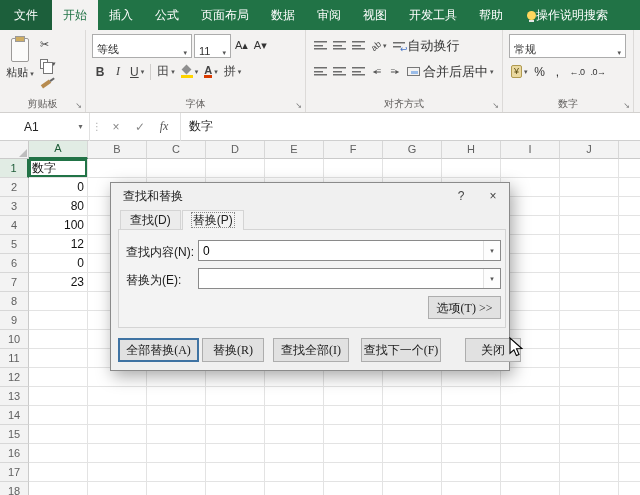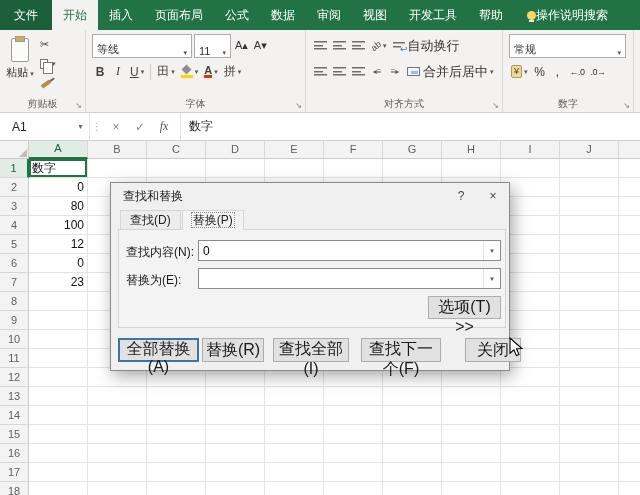--- a/index.html
+++ b/index.html
@@ -68,21 +68,21 @@
 .merge-icon{width:13px;height:9px;border:1px solid #777;display:inline-block;background:linear-gradient(#9abce8,#9abce8) 3px 3px/7px 3px no-repeat}
 .indent-icon{font-size:8px;color:#555}
 
 
 .cur-icon{background:#ead9a0;border:1px solid #b09a50;font-size:9px;line-height:11px;padding:0 2px;border-radius:2px;color:#5a4a10}
 .pct{font-size:12px;color:#333}
 .dec{font-size:9px;color:#333;letter-spacing:-0.5px}
 
 
 .fbar{position:absolute;top:113px;left:0;width:640px;height:28px;background:#fff;border-bottom:1px solid #cfcfcf;display:flex;align-items:center}
-.namebox{width:72px;padding-left:12px;color:#222;cursor:pointer}
+.namebox{width:72px;padding-left:24px;color:#222;cursor:pointer}
 .nb-arrow{width:18px;text-align:center;font-size:8px;color:#666;border-right:1px solid #e1e1e1;height:28px;line-height:28px;cursor:pointer}
 .fsplit{width:14px;text-align:center;color:#b0b0b0;font-size:10px;cursor:col-resize}
 .fbtn{width:24px;text-align:center;color:#888;cursor:pointer}
 .fbtn.fx{font-style:italic;font-family:"Liberation Serif","DejaVu Serif",serif;color:#555}
 .fdiv{width:1px;height:28px;background:#e1e1e1;margin:0 8px 0 4px}
 .fcontent{flex:1;color:#222}
 
 
 .grid{position:absolute;top:141px;left:0;width:640px;height:354px;overflow:hidden;background:#fff}
 .headrow{display:flex;height:18px}
@@ -112,21 +112,21 @@
 .dpanel{position:absolute;left:7px;top:46px;width:388px;height:99px;background:#f3f3f3;border:1px solid #d4d4d4}
 .flabel{position:absolute;left:7px;color:#1a1a1a}
 .flabel.f1{top:14px}
 .flabel.f2{top:42px}
 .combo{position:absolute;left:79px;width:303px;height:21px;background:#fff;border:1px solid #8a8a8a;cursor:text}
 .combo.c1{top:10px}
 .combo.c2{top:38px}
 .cval{position:absolute;left:4px;top:3px;color:#000}
 .carr{position:absolute;right:0;top:0;width:17px;height:100%;border-left:1px solid #e3e3e3;text-align:center;background:#fdfdfd;cursor:pointer}
 .dar2{font-size:7px;color:#555;line-height:19px}
-.wbtn{font-family:Liberation Sans, sans-serif;font-size:16px;color:#1a1a1a;background:#e1e1e1;border:1px solid #adadad;cursor:pointer;line-height:20px}
+.wbtn{font-family:Liberation Serif, serif;font-size:12px;color:#1a1a1a;background:#e1e1e1;border:1px solid #adadad;cursor:pointer;line-height:20px}
 .wbtn.options{position:absolute;right:4px;bottom:8px;width:73px;height:23px}
 .dbuttons{position:absolute;left:7px;top:155px;display:flex;height:24px}
 .btn-replace-all{width:81px}
 .btn-replace{margin-left:3px;width:62px}
 .btn-find-all{margin-left:9px;width:76px}
 .btn-find-next{margin-left:12px;width:80px}
 .btn-close{margin-left:24px;width:56px}
 .wbtn.default{border:2px solid #3f73a3;line-height:18px}
 
 
@@ -134,22 +134,22 @@
 </style>
 </head>
 <body>
 
 <div id="app">
 
   <div class="tabbar">
       <div class="rtab file"><span>文件</span></div>
       <div class="rtab active"><span>开始</span></div>
       <div class="rtab"><span>插入</span></div>
+      <div class="rtab"><span>公式</span></div>
       <div class="rtab"><span>页面布局</span></div>
-      <div class="rtab"><span>公式</span></div>
       <div class="rtab"><span>数据</span></div>
       <div class="rtab"><span>审阅</span></div>
       <div class="rtab"><span>视图</span></div>
       <div class="rtab"><span>开发工具</span></div>
       <div class="rtab"><span>帮助</span></div>
       <div class="rtab search">
         <span class="bulb"></span>
         <span>操作说明搜索</span>
       </div>
     </div>

